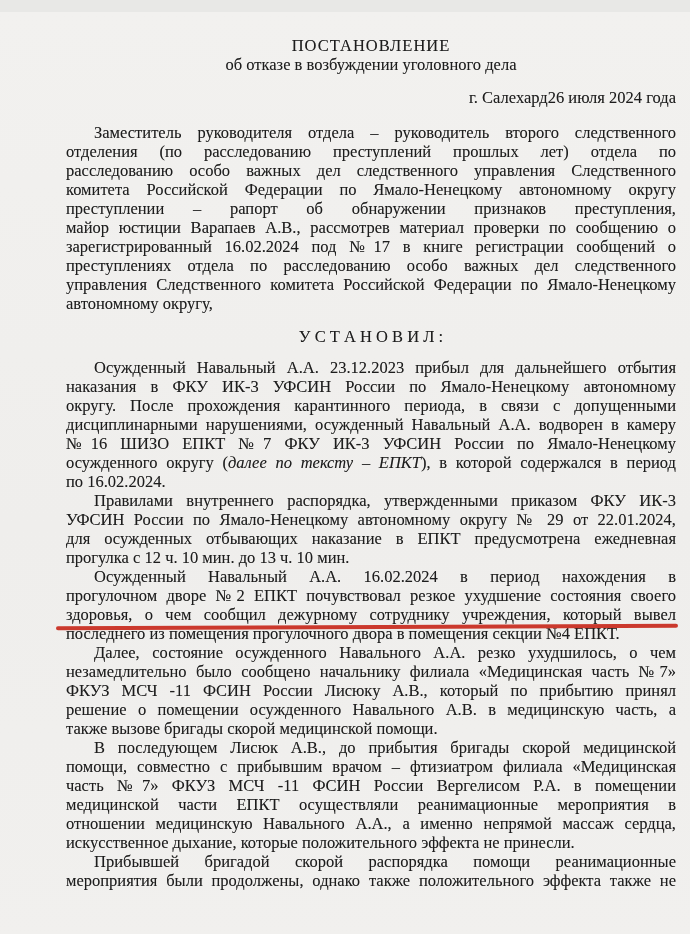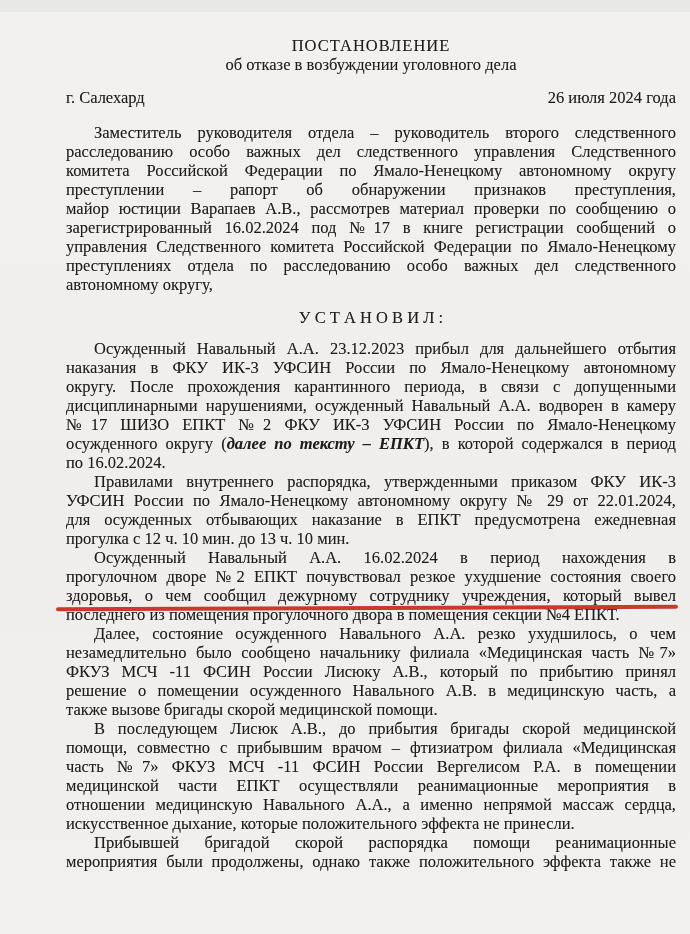--- a/index.html
+++ b/index.html
@@ -14,27 +14,27 @@
     font-family: "Liberation Serif", "DejaVu Serif", serif;
     font-size: 16.5px;
     line-height: 19px;
     color: #1d1d1d;
     text-shadow: 0 0 0.5px rgba(30,30,30,0.35);
     overflow: hidden;
   }
   .title-block { text-align: center; margin-top: 4px; }
   .doc-title { letter-spacing: 1px; }
   .doc-subtitle { }
-  .place-date { display: flex; justify-content: space-between; margin-top: 14px; }
+  .place-date { display: flex; justify-content: flex-end; margin-top: 14px; }
   .section-heading { text-align: center; margin: 14px 0 12px 0; }
   .paragraph { margin: 0; }
   .line { text-align: justify; text-align-last: justify; }
   .line.end { text-align: right; text-align-last: left; }
   .line.first { text-indent: 28px; }
-  .italic { font-style: italic; font-weight: bold; }
+  .italic { font-style: italic; }
   .redline {
     position: relative;
     text-decoration-color: #9b221a;
     text-decoration-thickness: 1.5px;
     text-underline-offset: 2px;
   }
   .red-marker {
     position: absolute;
     left: -10px;
     right: -2px;
@@ -57,40 +57,41 @@
   </div>
 
   <div class="place-date">
     <span>г. Салехард</span>
     <span>26 июля 2024 года</span>
   </div>
 
   <div style="margin-top:16px;">
       <div class="paragraph">
         <div class="line first"><span>Заместитель руководителя отдела – руководитель второго следственного</span></div>
+        <div class="line"><span>отделения (по расследованию преступлений прошлых лет) отдела по</span></div>
         <div class="line"><span>расследованию особо важных дел следственного управления Следственного</span></div>
         <div class="line"><span>комитета Российской Федерации по Ямало-Ненецкому автономному округу</span></div>
         <div class="line"><span>преступлении – рапорт об обнаружении признаков преступления,</span></div>
         <div class="line"><span>майор юстиции Варапаев А.В., рассмотрев материал проверки по сообщению о</span></div>
         <div class="line"><span>зарегистрированный 16.02.2024 под №17 в книге регистрации сообщений о</span></div>
+        <div class="line"><span>преступлениях отдела по расследованию особо важных дел следственного</span></div>
         <div class="line"><span>управления Следственного комитета Российской Федерации по Ямало-Ненецкому</span></div>
-        <div class="line"><span>преступлениях отдела по расследованию особо важных дел следственного</span></div>
         <div class="line end"><span>автономному округу,</span></div>
       </div>
     </div>
 
   <div class="section-heading">У С Т А Н О В И Л :</div>
 
   <div>
       <div class="paragraph">
         <div class="line first"><span>Осужденный Навальный А.А. 23.12.2023 прибыл для дальнейшего отбытия</span></div>
         <div class="line"><span>наказания в ФКУ ИК-3 УФСИН России по Ямало-Ненецкому автономному</span></div>
         <div class="line"><span>округу. После прохождения карантинного периода, в связи с допущенными</span></div>
         <div class="line"><span>дисциплинарными нарушениями, осужденный Навальный А.А. водворен в камеру</span></div>
-        <div class="line"><span>№17 ШИЗО ЕПКТ №2 ФКУ ИК-3 УФСИН России по Ямало-Ненецкому</span></div>
+        <div class="line"><span>№16 ШИЗО ЕПКТ №7 ФКУ ИК-3 УФСИН России по Ямало-Ненецкому</span></div>
         <div class="line"><span>осужденного округу (</span><span class="italic">далее по тексту – ЕПКТ</span><span>), в которой содержался в период</span></div>
         <div class="line end"><span>по 16.02.2024.</span></div>
       </div>
       <div class="paragraph">
         <div class="line first"><span>Правилами внутреннего распорядка, утвержденными приказом ФКУ ИК-3</span></div>
         <div class="line"><span>УФСИН России по Ямало-Ненецкому автономному округу № 29 от 22.01.2024,</span></div>
         <div class="line"><span>для осужденных отбывающих наказание в ЕПКТ предусмотрена ежедневная</span></div>
         <div class="line end"><span>прогулка с 12 ч. 10 мин. до 13 ч. 10 мин.</span></div>
       </div>
       <div class="paragraph">

